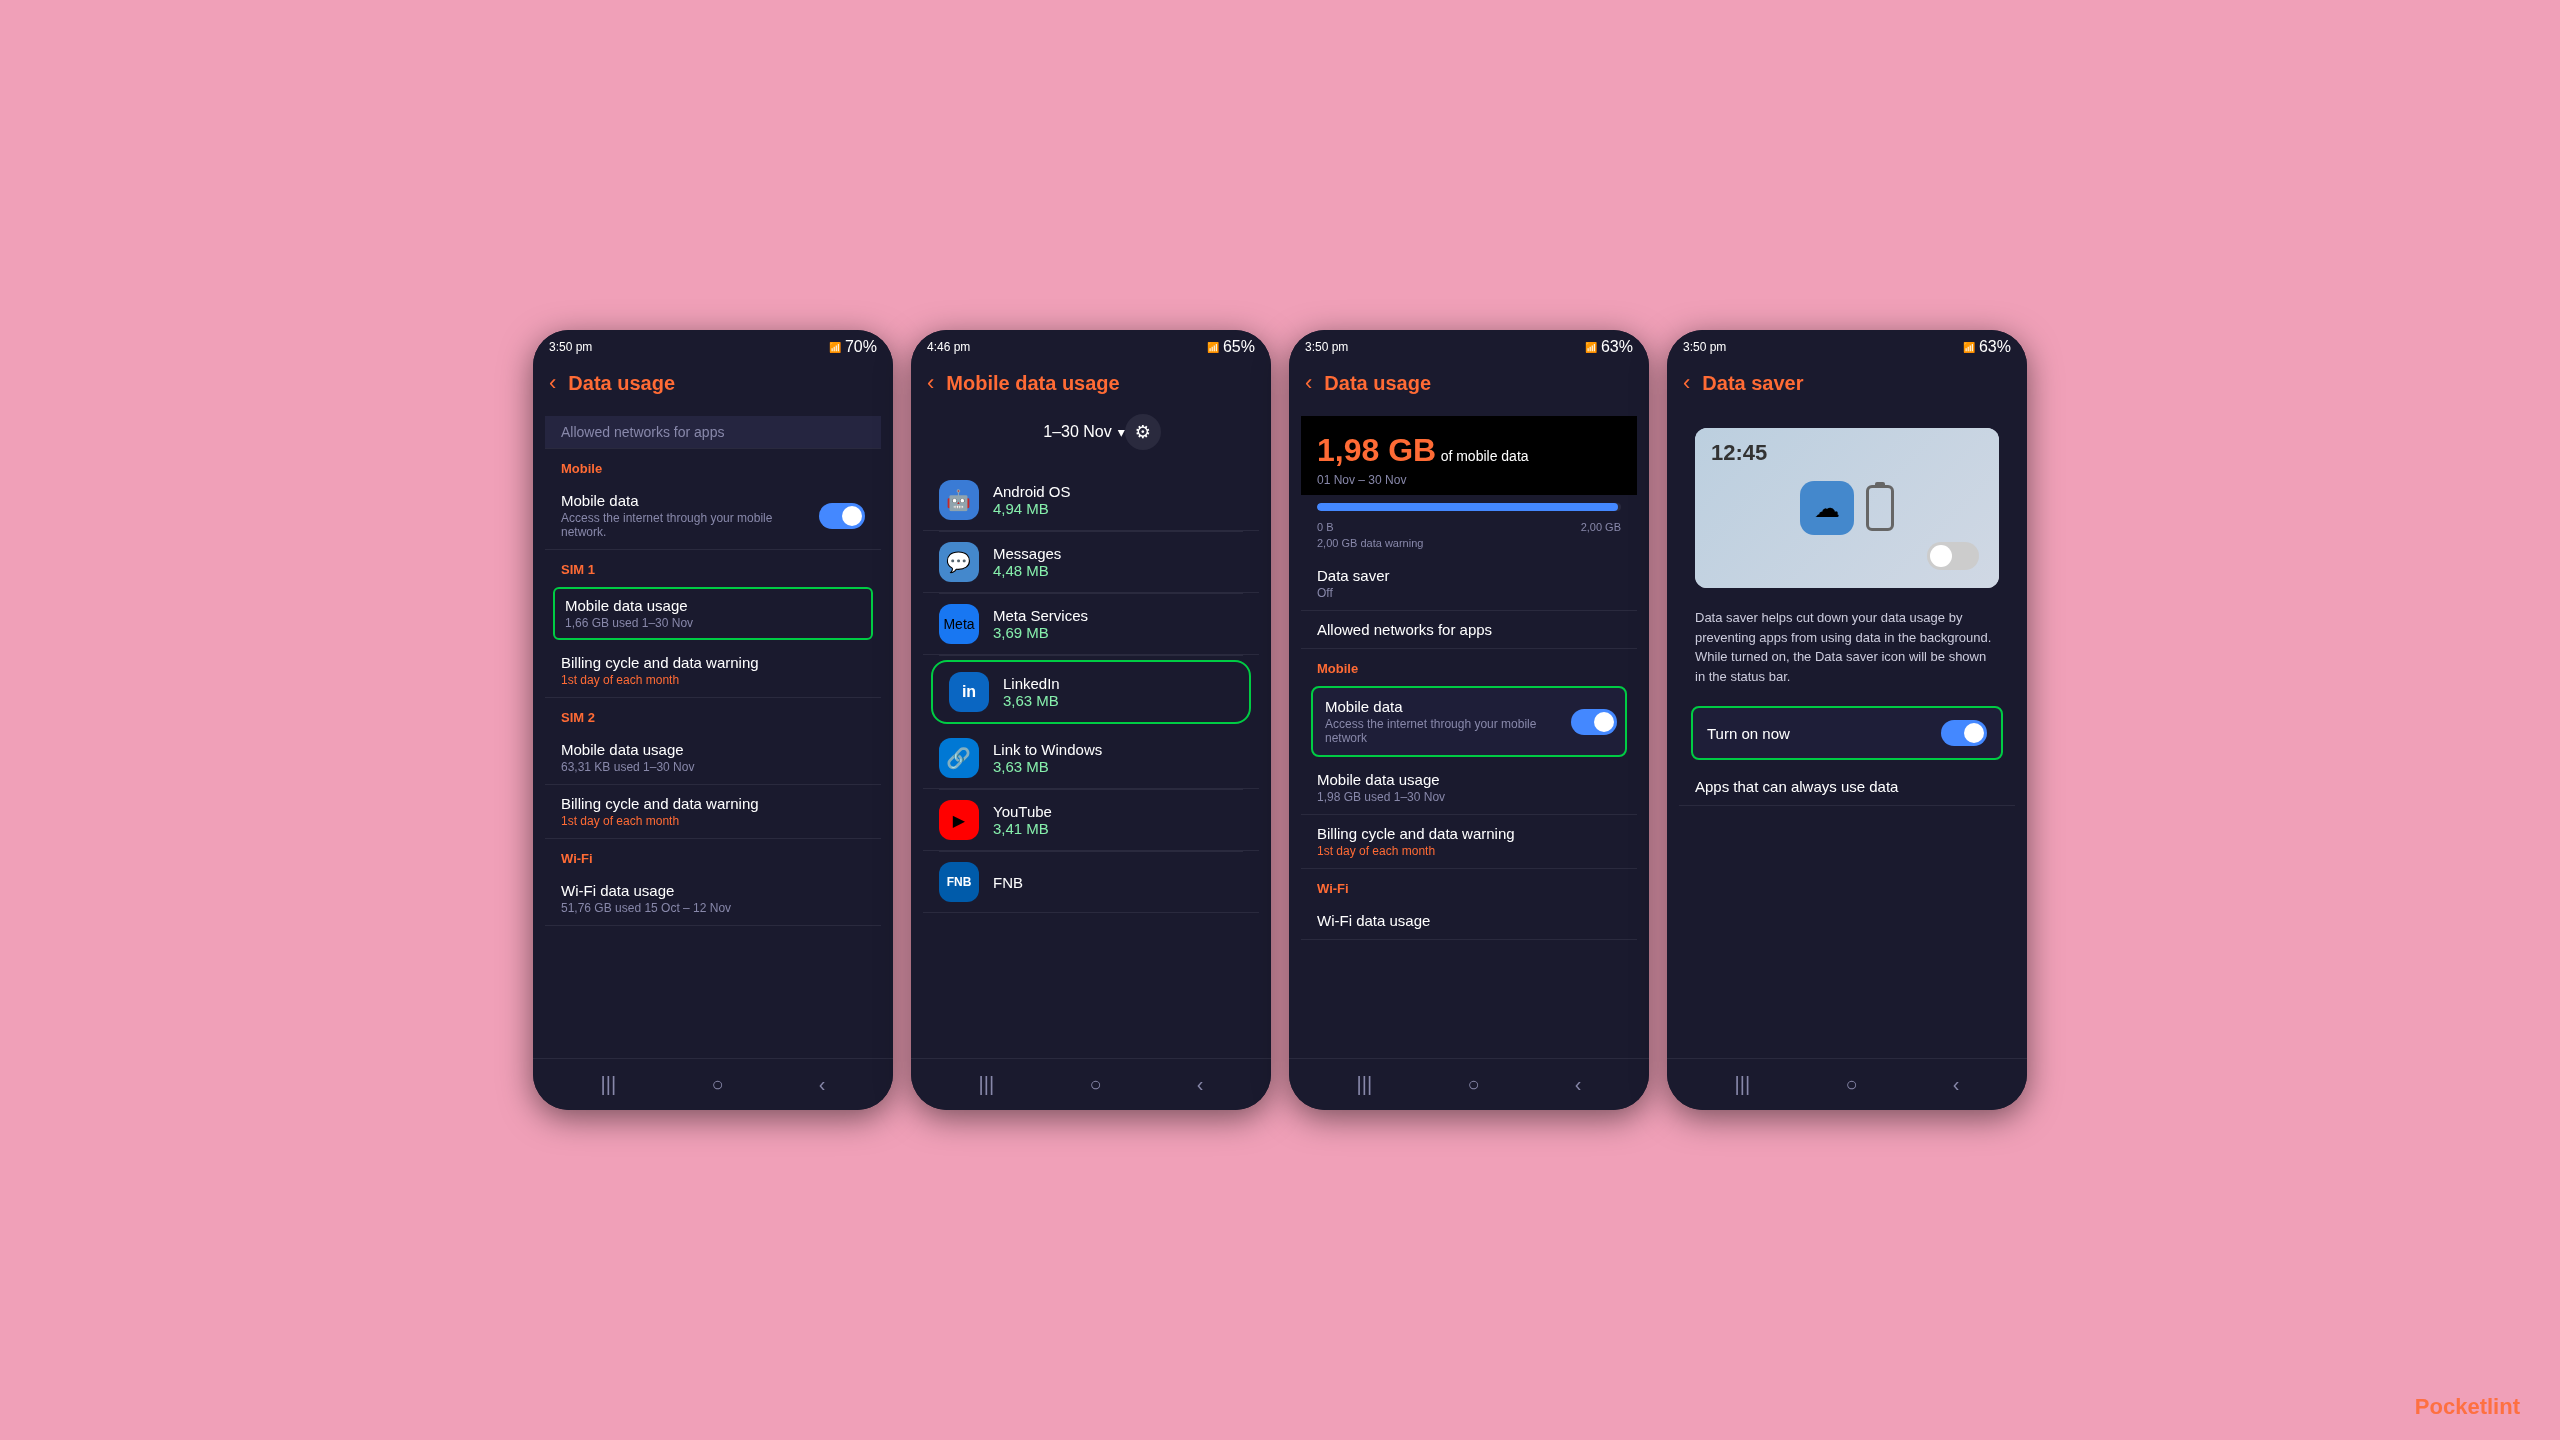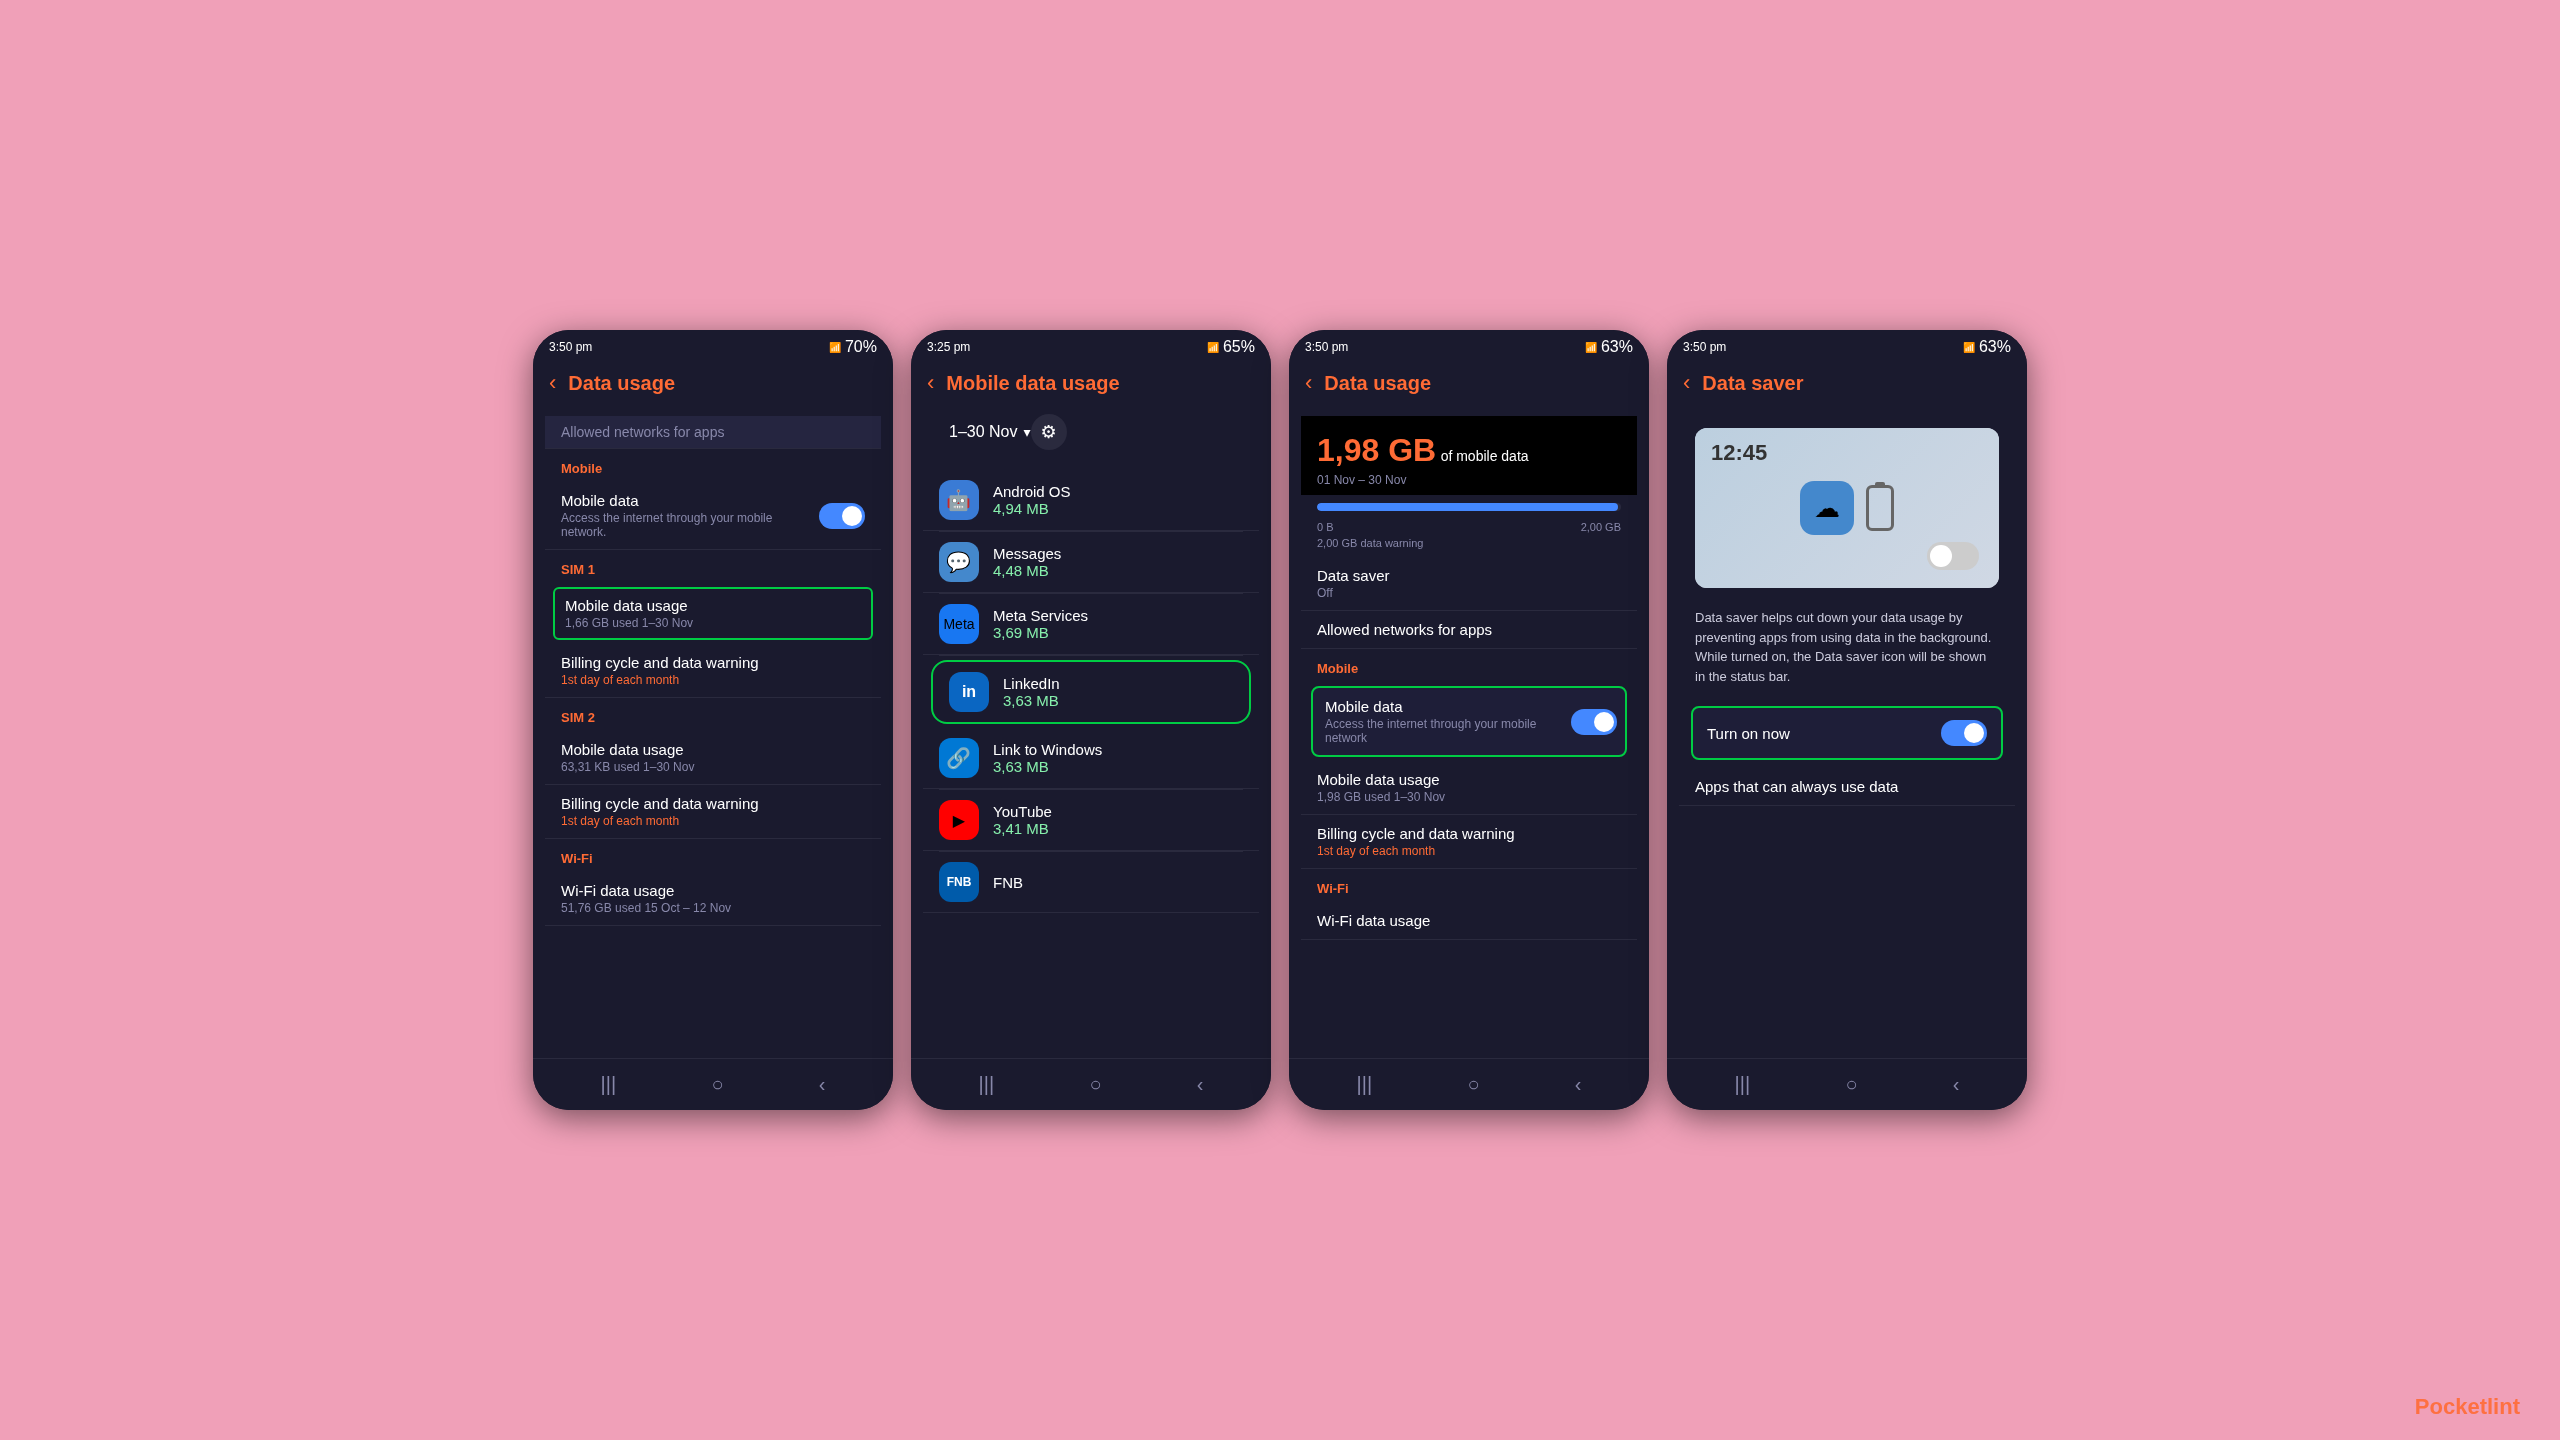--- a/index.html
+++ b/index.html
@@ -168,21 +168,21 @@
     }
     .divider-line {
       height: 1px;
       background: #2a2a3e;
       margin: 0 16px;
     }
     
     .date-row {
       display: flex;
       align-items: center;
-      justify-content: flex-start;
+      justify-content: center;
       padding: 10px 16px 8px;
       background: #1a1a2e;
       margin-left: 22px;
     }
     .date-selector {
       display: flex;
       align-items: center;
       gap: 6px;
       color: #ffffff;
       font-size: 16px;
@@ -448,21 +448,21 @@
     </div>
     <div class="nav-bar">
       <span class="nav-icon">|||</span>
       <span class="nav-icon">○</span>
       <span class="nav-icon">‹</span>
     </div>
   </div>
 
   <div class="phone">
     <div class="status-bar">
-      <span class="status-time">3:25 pm</span>
+      <span class="status-time">4:46 pm</span>
       <div class="status-icons">
         <span>📶</span>
         <span class="battery-text">65%</span>
       </div>
     </div>
     <div class="top-bar">
       <span class="back-arrow">‹</span>
       <span class="page-title">Mobile data usage</span>
     </div>
     <div class="date-row">

